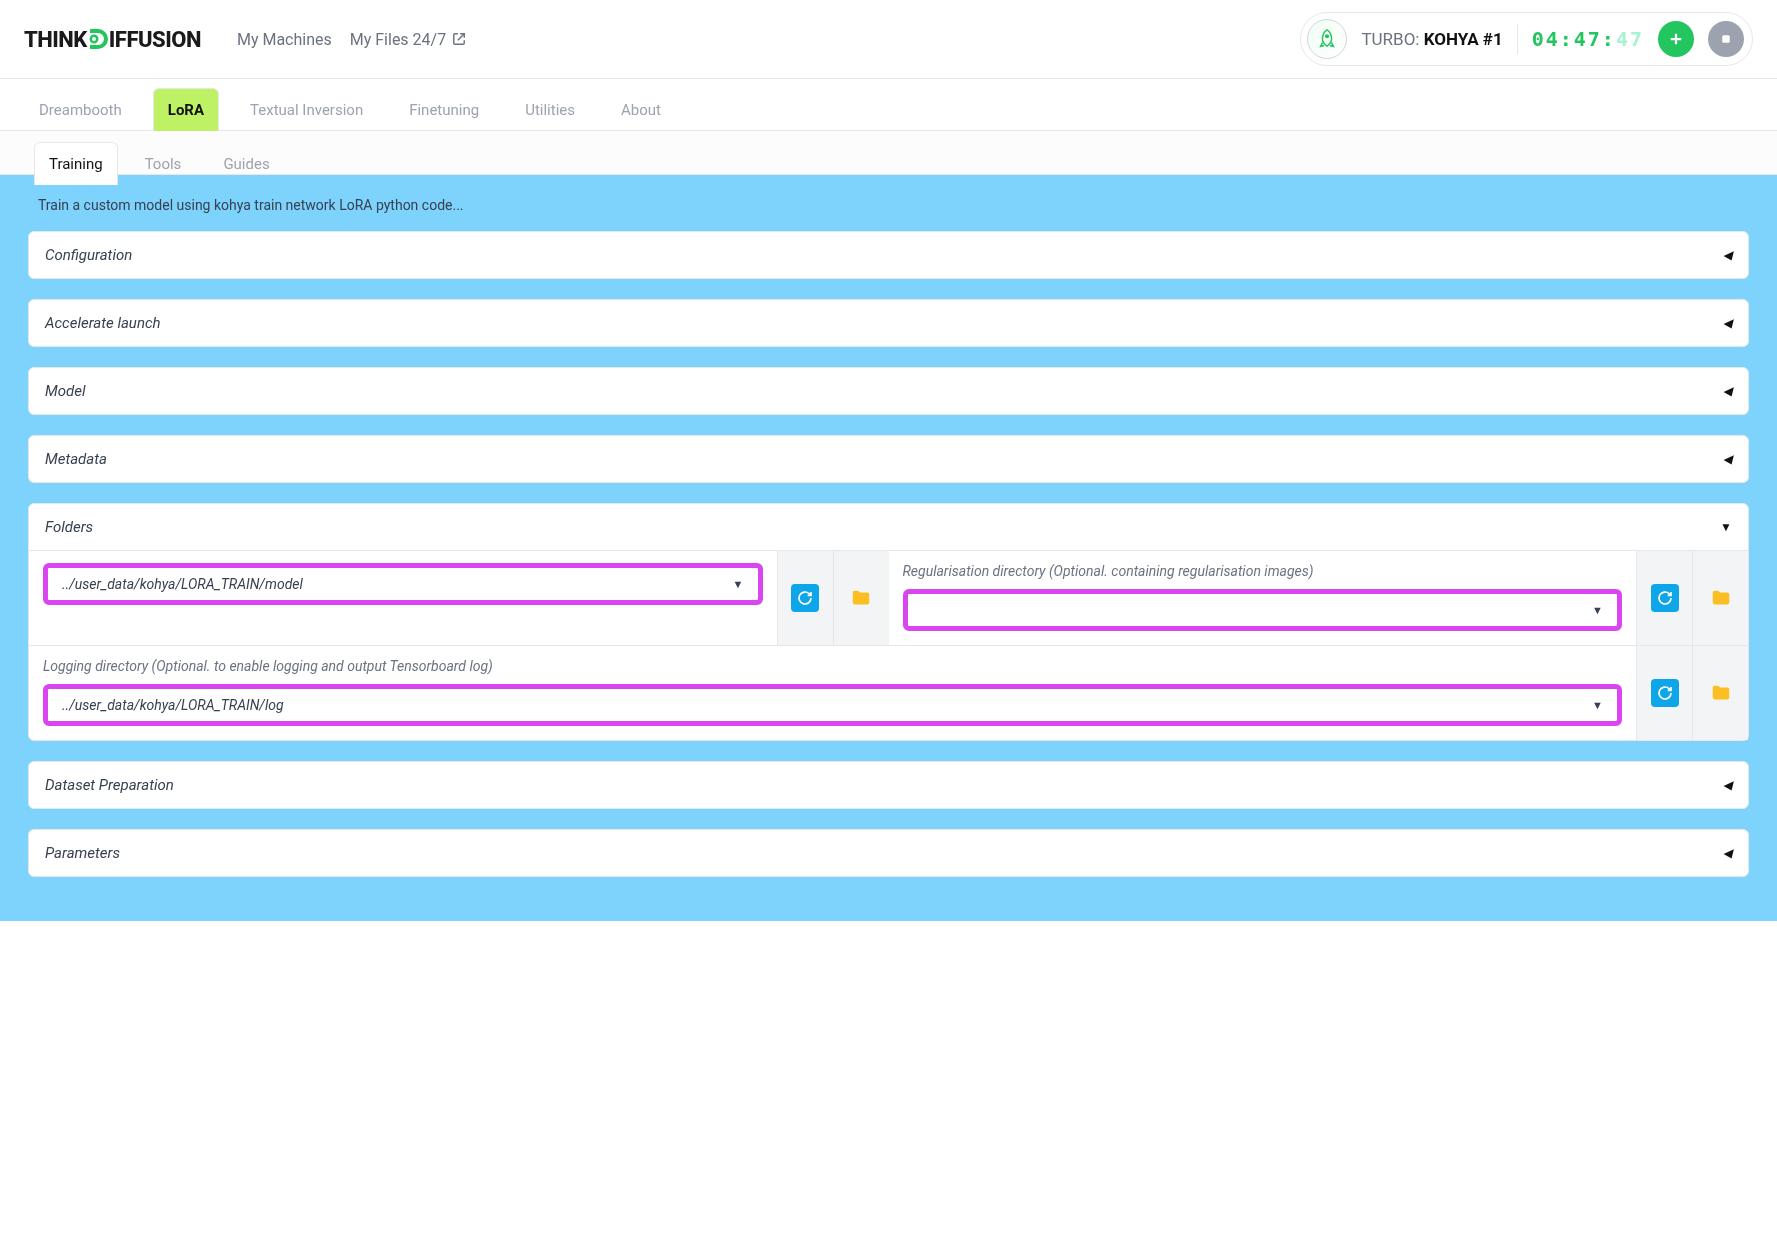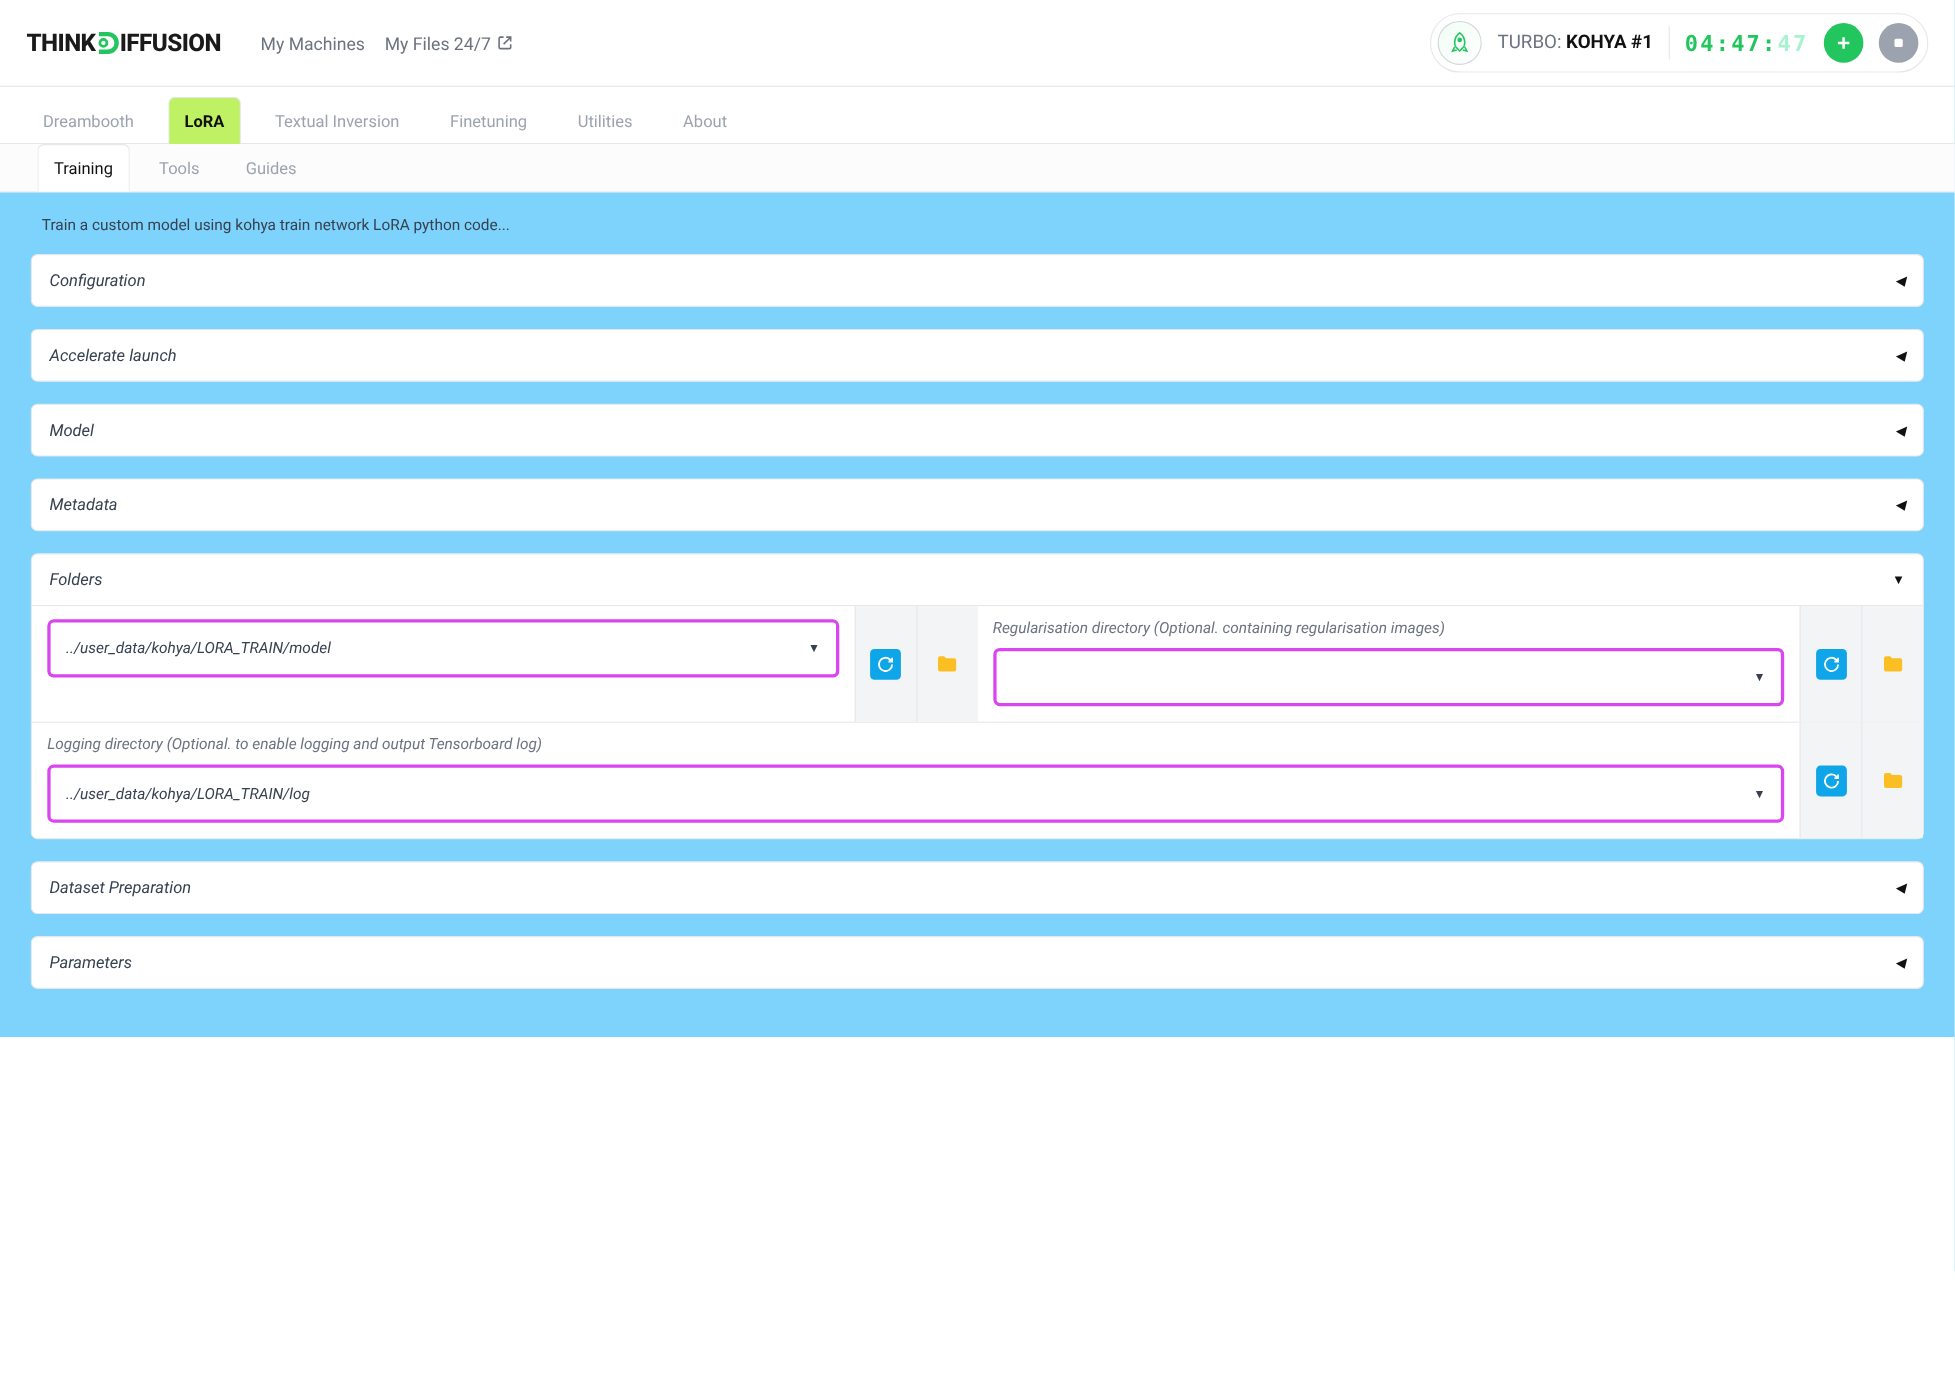--- a/index.html
+++ b/index.html
@@ -114,21 +114,21 @@
     background: #fcfcfc;
   }
   .tab-s {
     padding: 12px 14px;
     color: #9ca3af;
     cursor: pointer;
     font-size: 15px;
     border: 1px solid transparent;
     border-bottom: none;
     position: relative;
-    top: 0;
+    top: 11px;
   }
   .tab-s.active {
     color: #111;
     border-color: #e5e7eb;
     border-radius: 6px 6px 0 0;
     background: #fff;
   }
 
   
   .content {
@@ -169,22 +169,22 @@
   }
   .folder-label {
     color: #6b7280;
     font-size: 14px;
     margin-bottom: 10px;
   }
   .dropdown {
     display: flex;
     align-items: center;
     justify-content: space-between;
-    height: 53px;
-    border: 3px solid #d946ef;
+    height: 42px;
+    border: 5px solid #d946ef;
     border-radius: 6px;
     padding: 16px 14px;
     font-size: 14px;
     color: #374151;
     cursor: pointer;
     background: #fff;
   }
   .drop-caret { font-size: 11px; color: #374151; }
   .action-cell {
     width: 56px;

